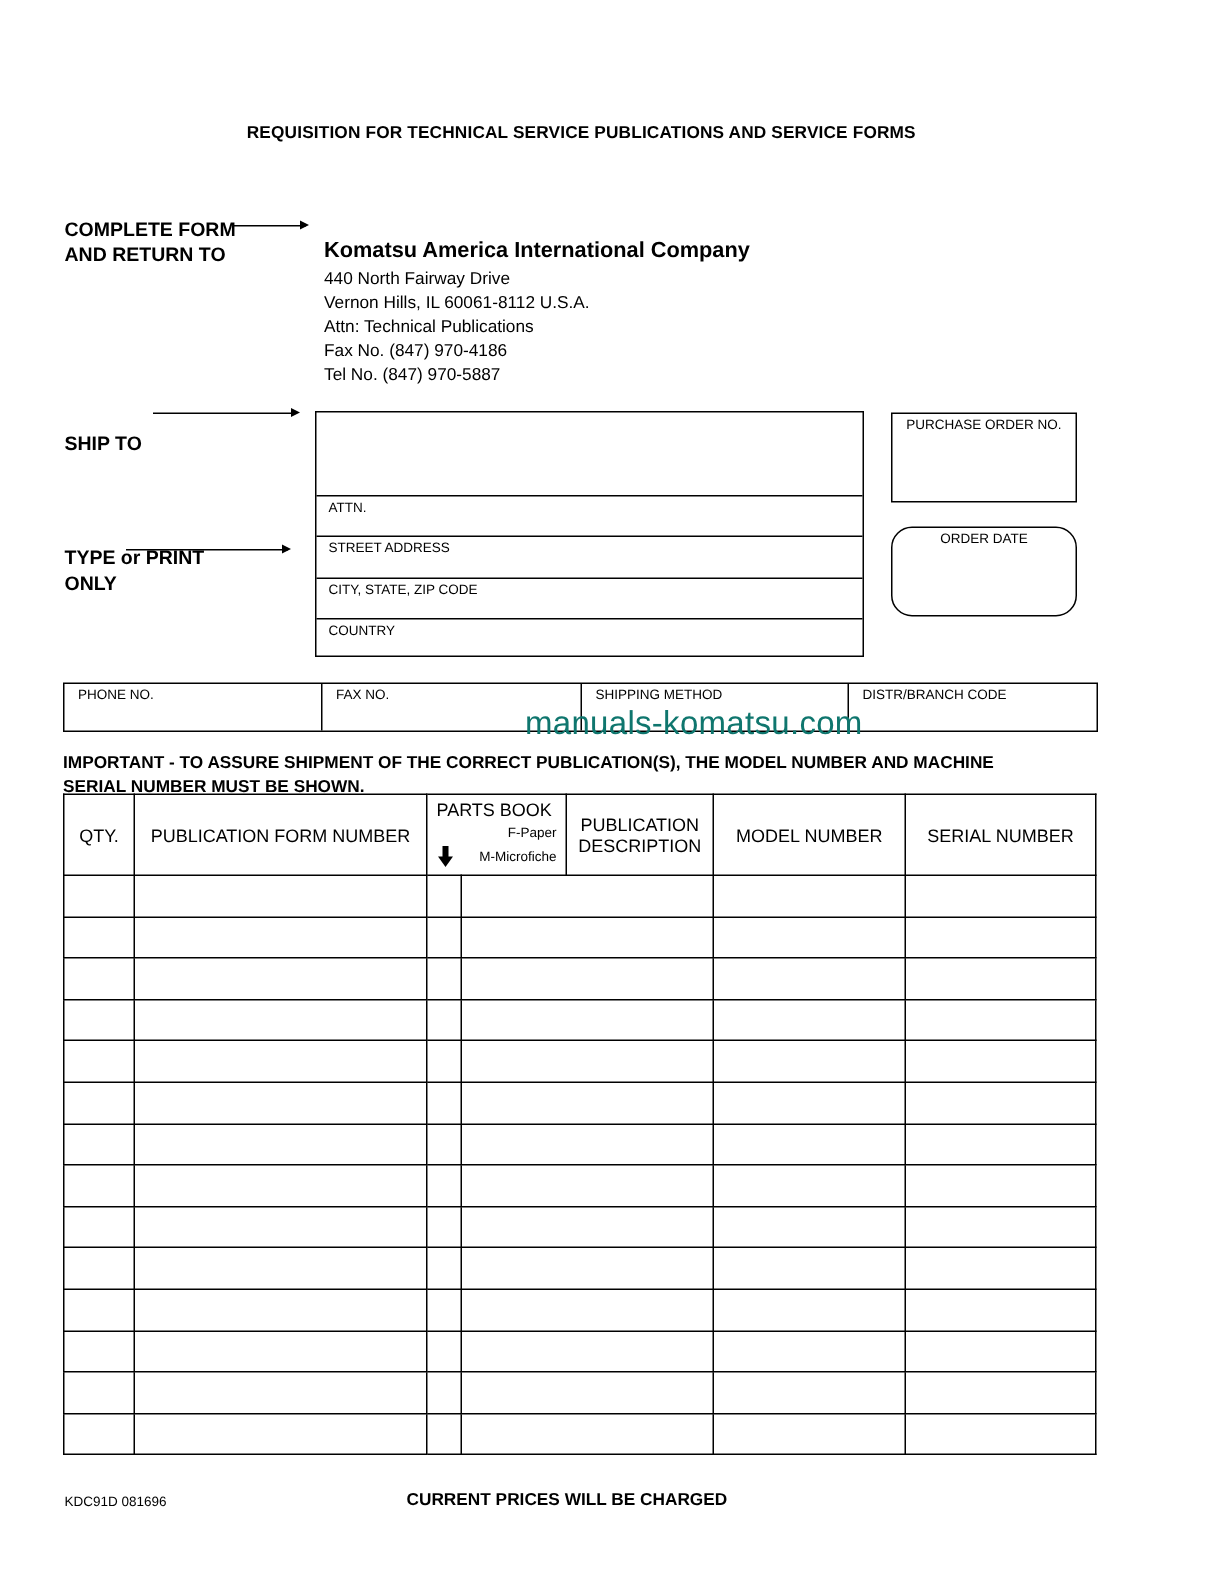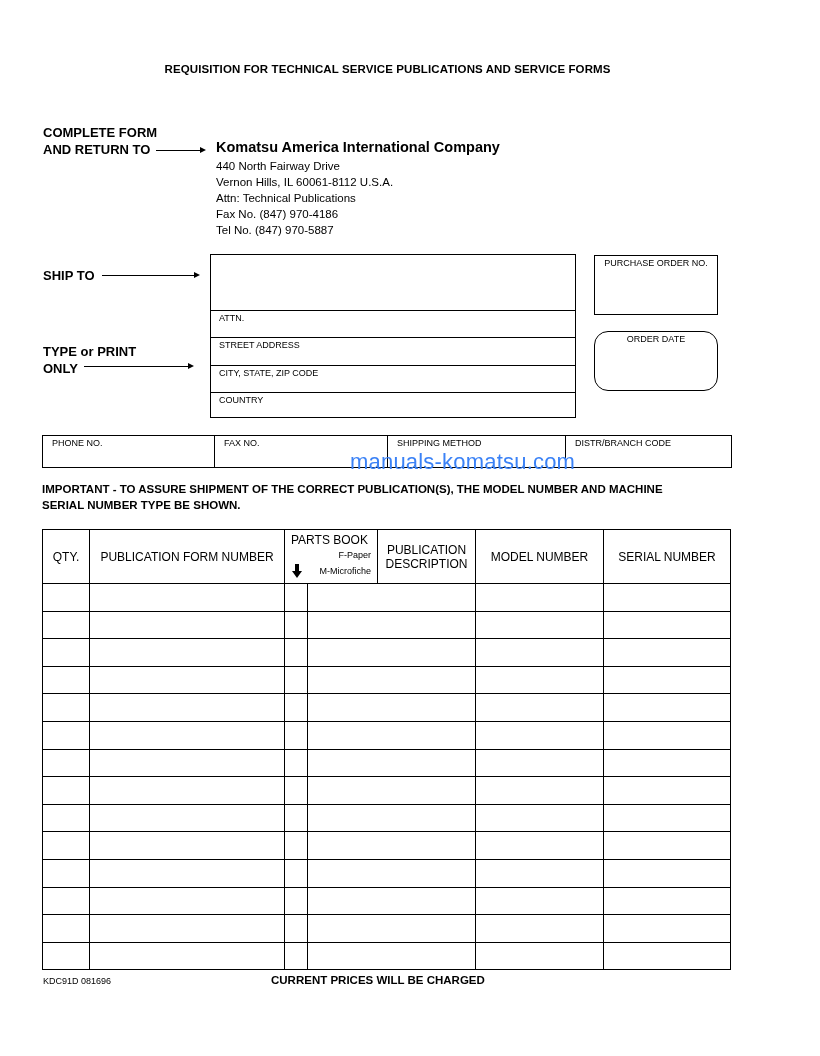--- a/index.html
+++ b/index.html
@@ -1,36 +1,36 @@
 <!DOCTYPE html>
 <html><head>
   <meta charset="utf-8">
   <style>
     html, body { margin: 0; padding: 0; background: #ffffff; }
     body { width: 820px; height: 1056px; position: relative; overflow: hidden;
            font-family: "Liberation Sans", sans-serif; color: #000; }
-    .abs { position: absolute; }
+    .abs { position: absolute; margin-top: 20px; }
     .title { left: 0; width: 775px; top: 63px; text-align: center; font-weight: bold; font-size: 11.5px; letter-spacing: 0.1px; }
     .lbl-bold { font-weight: bold; font-size: 13px; line-height: 17px; }
     .arrow { position: absolute; height: 1px; background: #000; }
     .arrow::after { content: ""; position: absolute; right: -2px; top: -3px;
                     border-left: 6px solid #000; border-top: 3.5px solid transparent; border-bottom: 3.5px solid transparent; }
     .company { left: 216px; top: 139px; font-weight: bold; font-size: 14.5px; }
     .addr { left: 216px; top: 158px; font-size: 11.5px; line-height: 16px; }
     .ship-box { left: 210px; top: 254px; width: 366px; height: 164px; border: 1.3px solid #000; box-sizing: border-box; }
     .ship-row { position: absolute; left: 0; right: 0; border-bottom: 1.3px solid #000; box-sizing: border-box; }
     .ship-row:last-child { border-bottom: none; }
     .fl { font-size: 9px; position: absolute; left: 8px; top: 2px; }
     .side-box { left: 594px; width: 124px; border: 1.3px solid #000; box-sizing: border-box; }
     .side-box .fl { left: 0; right: 0; text-align: center; }
     .info-bar { left: 42px; top: 435px; width: 690px; height: 33px; border: 1.3px solid #000; box-sizing: border-box; display: flex; }
     .info-cell { position: relative; border-right: 1.3px solid #000; box-sizing: border-box; height: 100%; }
     .info-cell:last-child { border-right: none; }
     .info-cell .fl { left: 9px; top: 2px; }
-    .watermark { left: 350px; top: 449px; font-size: 22px; color: #3b82f6; letter-spacing: 0.2px; }
+    .watermark { left: 350px; top: 449px; font-size: 22px; color: #0f766e; letter-spacing: 0.2px; }
     .important { left: 42px; top: 481px; font-weight: bold; font-size: 11.5px; line-height: 16px; width: 700px; }
     table.req { position: absolute; left: 42px; top: 529px; width: 688px; border-collapse: collapse; table-layout: fixed; }
     table.req th, table.req td { border: 1.3px solid #000; padding: 0; }
     table.req th { height: 53px; font-weight: normal; font-size: 12px; text-align: center; }
     table.req td { height: 26.6px; }
     .pb-head { position: relative; height: 53px; }
     .pb-title { position: absolute; left: 6px; top: 3px; font-size: 12px; }
     .pb-sub1 { position: absolute; right: 6px; top: 20px; font-size: 9px; }
     .pb-sub2 { position: absolute; right: 6px; top: 36px; font-size: 9px; }
     .pb-arrow { position: absolute; left: 7px; top: 34px; width: 10px; height: 14px; }
@@ -100,21 +100,21 @@
     <span class="fl">SHIPPING METHOD</span>
   </div>
   <div class="info-cell" style="flex:1;">
     <span class="fl">DISTR/BRANCH CODE</span>
   </div>
 </div>
 <div class="abs watermark">manuals-komatsu.com</div>
 
 <div class="abs important">
   <div>IMPORTANT - TO ASSURE SHIPMENT OF THE CORRECT PUBLICATION(S), THE MODEL NUMBER AND MACHINE</div>
-  <div>SERIAL NUMBER TYPE BE SHOWN.</div>
+  <div>SERIAL NUMBER MUST BE SHOWN.</div>
 </div>
 
 <table class="req">
   <colgroup>
     <col style="width:47px">
     <col style="width:195px">
     <col style="width:23px">
     <col style="width:70px">
     <col style="width:98px">
     <col style="width:128px">

